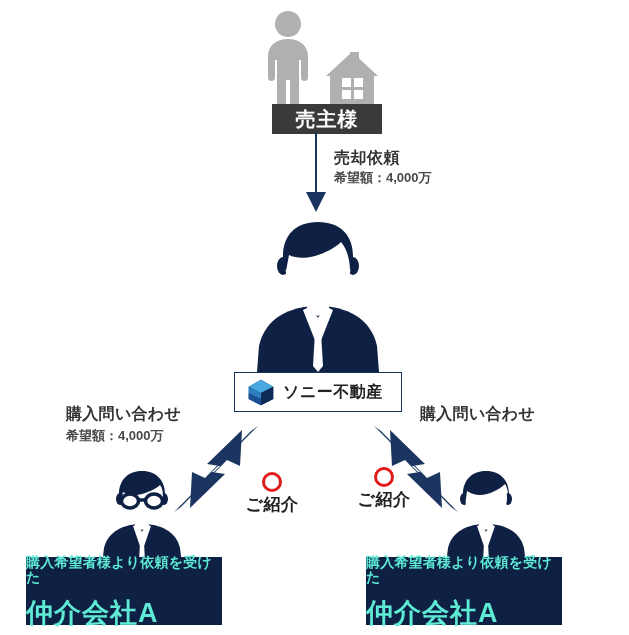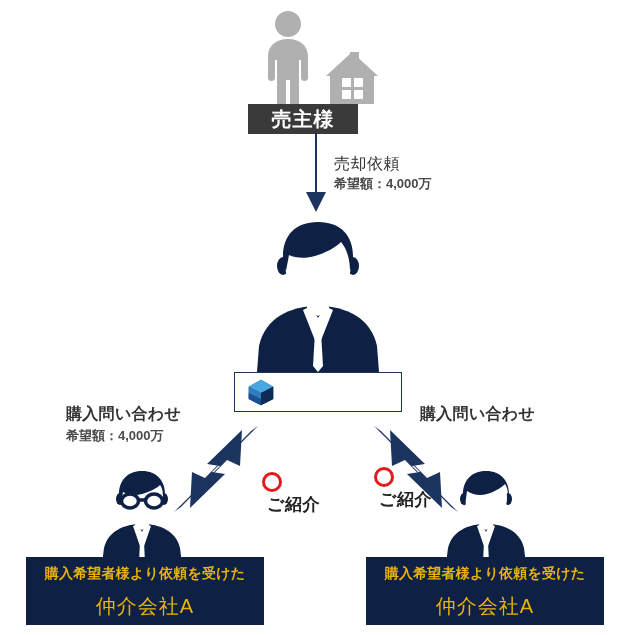--- a/index.html
+++ b/index.html
@@ -27,21 +27,21 @@
     width: 148px;
     height: 120px;
   }
   #seller-icons {
     position: absolute;
     left: 0; top: 0;
     width: 148px; height: 100px;
   }
   #seller-label {
     position: absolute;
-    left: 2px;
+    left: 26px;
     top: 96px;
     width: 110px;
     height: 30px;
     background: #3a3a3a;
     color: #ffffff;
     font-size: 20px;
     font-weight: bold;
     letter-spacing: 1px;
     display: flex;
     align-items: center;
@@ -59,24 +59,23 @@
   #sell-request-text {
     left: 334px;
     top: 148px;
     width: 180px;
     text-align: left;
     color: #333333;
     line-height: 1.25;
   }
   #sell-request-text .t-main {
     font-size: 16px;
-    font-weight: normal;
+    font-weight: bold;
     letter-spacing: 0.5px;
     display: block;
-    margin-top: 6px;
   }
   #sell-request-text .t-sub {
     font-size: 13px;
     font-weight: bold;
     color: #4a4a4a;
     display: block;
     margin-top: 2px;
   }
 
   
@@ -129,21 +128,21 @@
   #inquiry-left  { left: 66px;  top: 405px; width: 180px; text-align: left; }
   #inquiry-right { left: 420px; top: 405px; width: 180px; text-align: left; }
 
   
   #arrows-left  { left: 170px; top: 424px; width: 100px; height: 92px; }
   #arrows-right { left: 362px; top: 424px; width: 100px; height: 92px; }
 
   
   .referral {
     width: 96px;
-    text-align: right;
+    text-align: center;
   }
   .referral .ring {
     display: block;
     width: 20px;
     height: 20px;
     margin: 0 auto 1px auto;
     border: 3.5px solid #e11b1b;
     border-radius: 50%;
     box-sizing: border-box;
   }
@@ -156,40 +155,39 @@
   }
   #referral-left  { left: 224px; top: 472px; }
   #referral-right { left: 336px; top: 467px; }
 
   
   #broker-agent-a { left: 96px;  top: 468px; width: 92px; height: 96px; }
   #broker-agent-b { left: 440px; top: 468px; width: 92px; height: 96px; }
 
   
   .company-box {
-    width: 238px;
+    width: 196px;
     height: 68px;
     background: #0e2145;
-    color: #eab308;
+    color: #5eead4;
     box-sizing: border-box;
     display: flex;
     flex-direction: column;
-    align-items: center;
     justify-content: center;
     padding-top: 2px;
   }
   .company-box .co-sub {
     font-size: 14px;
     font-weight: bold;
     letter-spacing: 0.2px;
     line-height: 1.1;
   }
   .company-box .co-name {
-    font-size: 20px;
-    font-weight: normal;
+    font-size: 27px;
+    font-weight: bold;
     letter-spacing: 1px;
     line-height: 1.15;
     margin-top: 13px;
   }
   #company-a { left: 26px;  top: 557px; }
   #company-b { left: 366px; top: 557px; }
 </style>
 </head>
 <body>
 
@@ -244,20 +242,21 @@
   </svg>
 
   <div class="abs" id="sony-box">
     <svg id="sony-logo" viewBox="0 0 32 32">
       <polygon points="16,2 30,10 30,24 16,31 2,24 2,10" fill="#143a6b"></polygon>
       <polygon points="16,2 30,10 16,17 2,10" fill="#4aa8e0"></polygon>
       <polygon points="2,10 16,17 16,31 2,24" fill="#2f7fc0"></polygon>
       <polygon points="16,17 30,10 30,24 16,31" fill="#0d2b55"></polygon>
       <polygon points="2,17 16,24 16,31 2,24" fill="#1c4f94"></polygon>
     </svg>
+    <span id="sony-name">ソニー不動産</span>
   </div>
 
   <div class="abs inquiry-text" id="inquiry-left">
     <span class="t-main">購入問い合わせ</span>
     <span class="t-sub">希望額：4,000万</span>
   </div>
 
   <svg class="abs" id="arrows-left" viewBox="0 0 100 92">
 
     <g fill="#1b3560">

